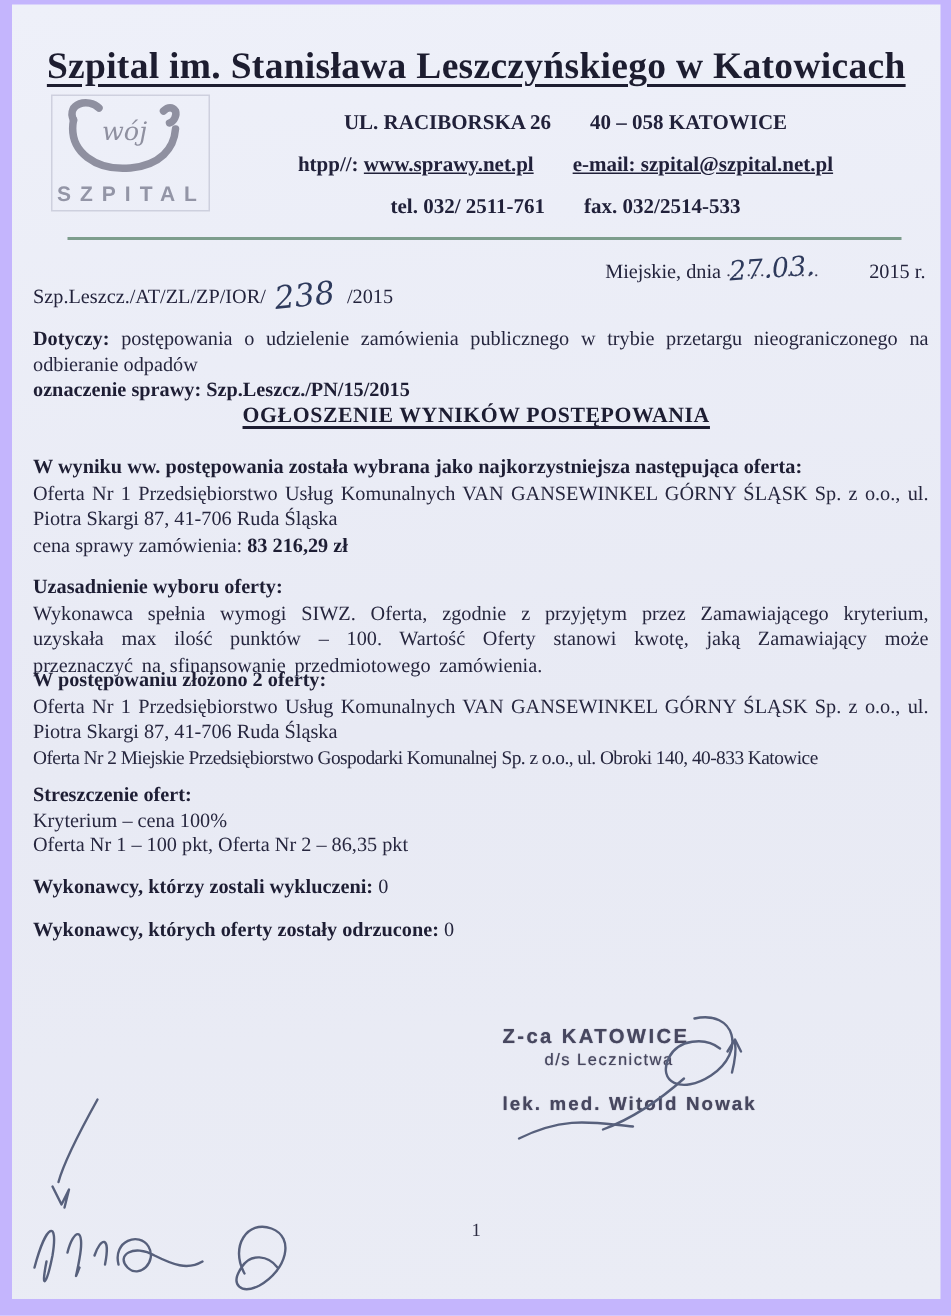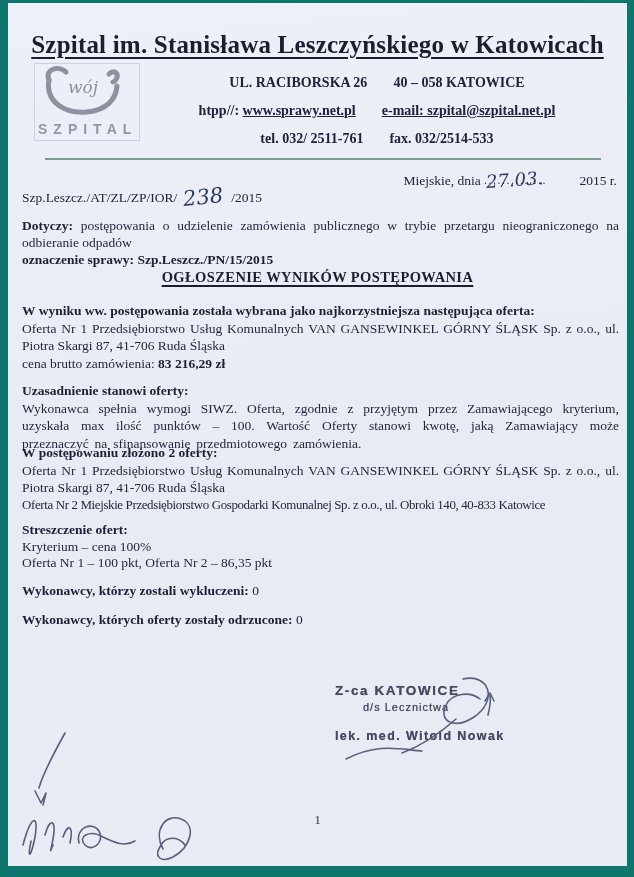--- a/index.html
+++ b/index.html
@@ -1,18 +1,18 @@
 <!DOCTYPE html>
 <html><head>
 <meta charset="utf-8">
 <style>
   html,body{margin:0;padding:0;}
   .screen{
     position:relative;width:634px;height:877px;overflow:hidden;
-    background:#0f766e;font-family:"Liberation Serif",serif;
+    background:#c4b5fd;font-family:"Liberation Serif",serif;
   }
   .page{
     position:absolute;left:8px;top:3px;width:619px;height:863px;
     background:linear-gradient(175deg,#eef0f9 0%,#e8eaf4 55%,#eaecf5 100%);
     color:#26263c;
   }
   .abs{position:absolute;}
   
   .main-title{
     top:28px;left:0;width:100%;text-align:center;
@@ -130,27 +130,27 @@
 
     <div class="abs doc-title">OGŁOSZENIE WYNIKÓW POSTĘPOWANIA</div>
 
     <div class="abs blk sec-result">
       <div class="b">W wyniku ww. postępowania została wybrana jako najkorzystniejsza następująca oferta:</div>
       <div class="just">
         <span>Oferta Nr 1 Przedsiębiorstwo Usług Komunalnych VAN GANSEWINKEL GÓRNY ŚLĄSK Sp. z o.o.,</span>
         <span>ul. Piotra Skargi 87, 41-706 Ruda Śląska</span>
       </div>
       <div>
-        <span>cena brutto zamówienia:</span>
+        <span>cena sprawy zamówienia:</span>
         <span class="b">83 216,29 zł</span>
       </div>
     </div>
 
     <div class="abs blk sec-just">
-      <div class="b">Uzasadnienie stanowi oferty:</div>
+      <div class="b">Uzasadnienie wyboru oferty:</div>
       <div class="just">Wykonawca spełnia wymogi SIWZ. Oferta, zgodnie z przyjętym przez Zamawiającego kryterium, uzyskała max ilość punktów – 100. Wartość Oferty stanowi kwotę, jaką Zamawiający może przeznaczyć na sfinansowanie przedmiotowego zamówienia.</div>
     </div>
 
     <div class="abs blk sec-offers">
       <div class="b">W postępowaniu złożono 2 oferty:</div>
       <div class="just">
         <span>Oferta Nr 1 Przedsiębiorstwo Usług Komunalnych VAN GANSEWINKEL GÓRNY ŚLĄSK Sp. z o.o.,</span>
         <span>ul. Piotra Skargi 87, 41-706 Ruda Śląska</span>
       </div>
       <div class="fit">Oferta Nr 2 Miejskie Przedsiębiorstwo Gospodarki Komunalnej Sp. z o.o., ul. Obroki 140, 40-833 Katowice</div>

